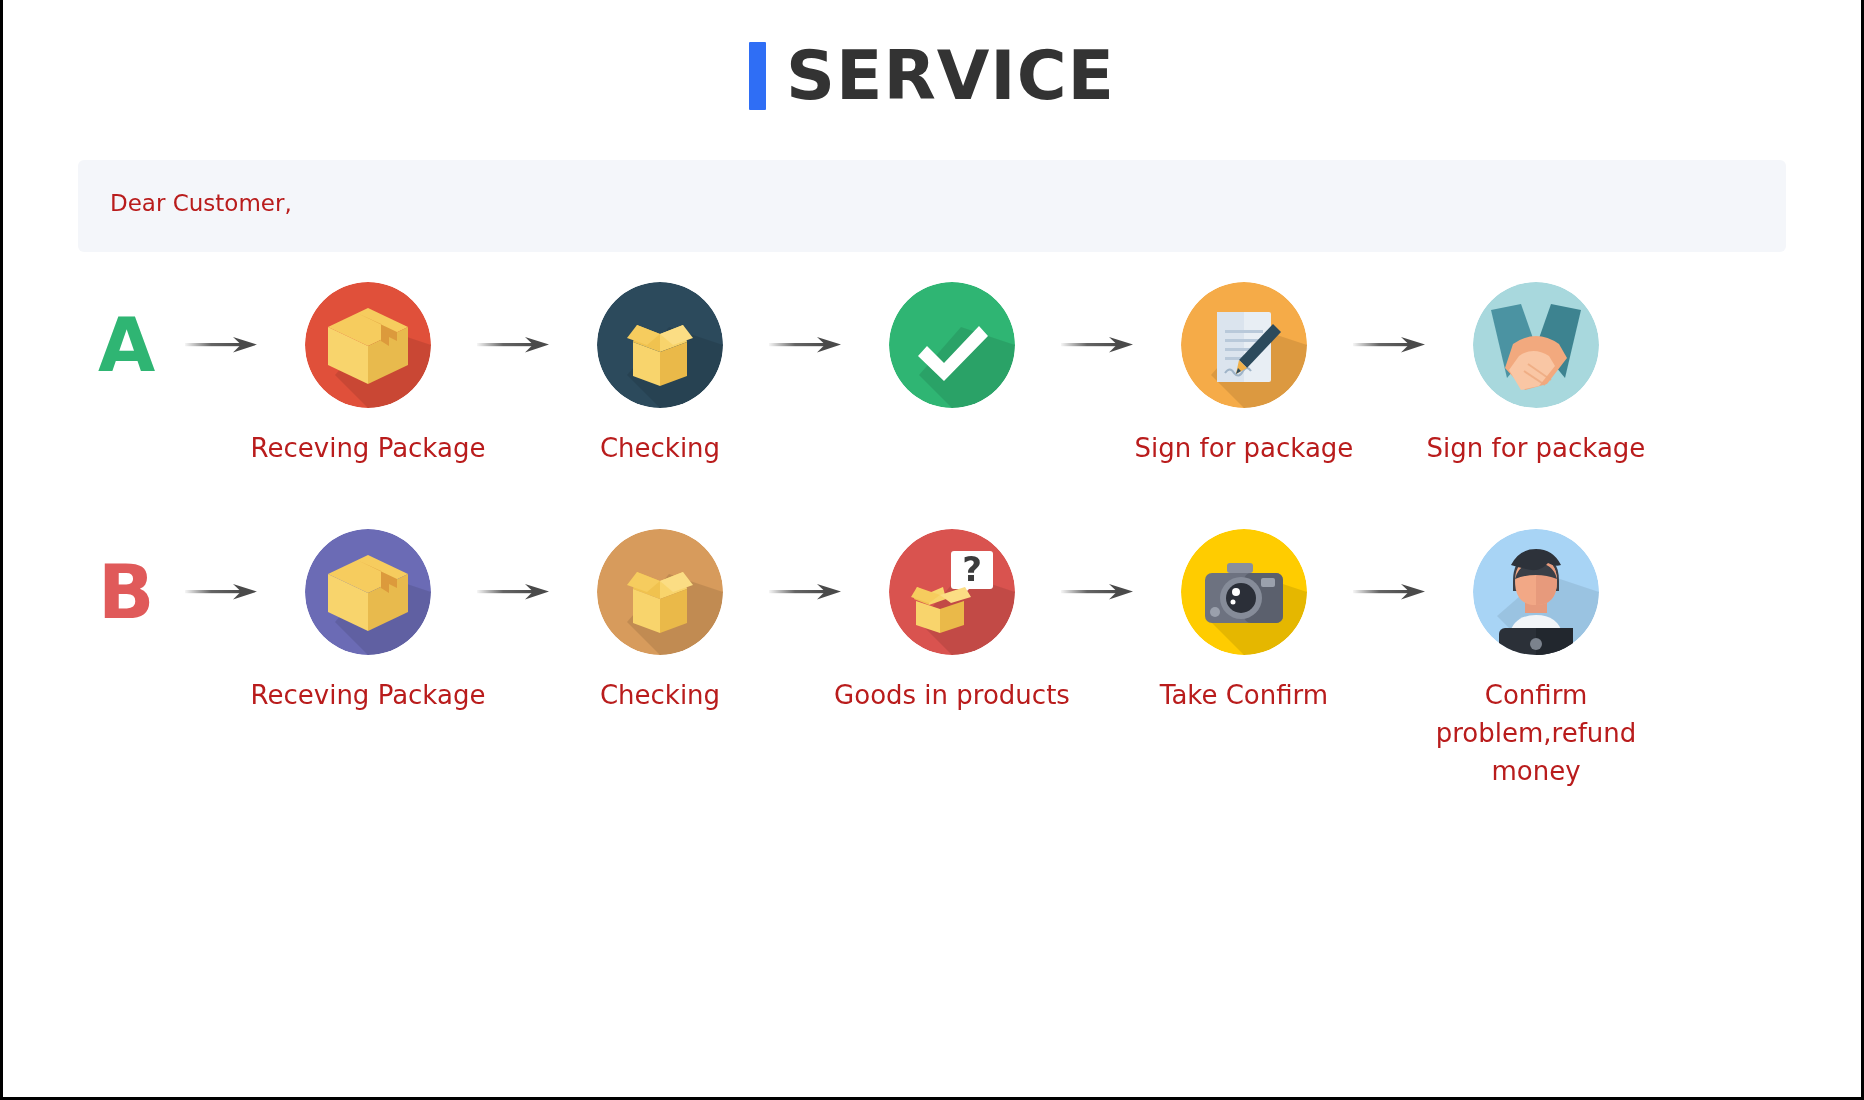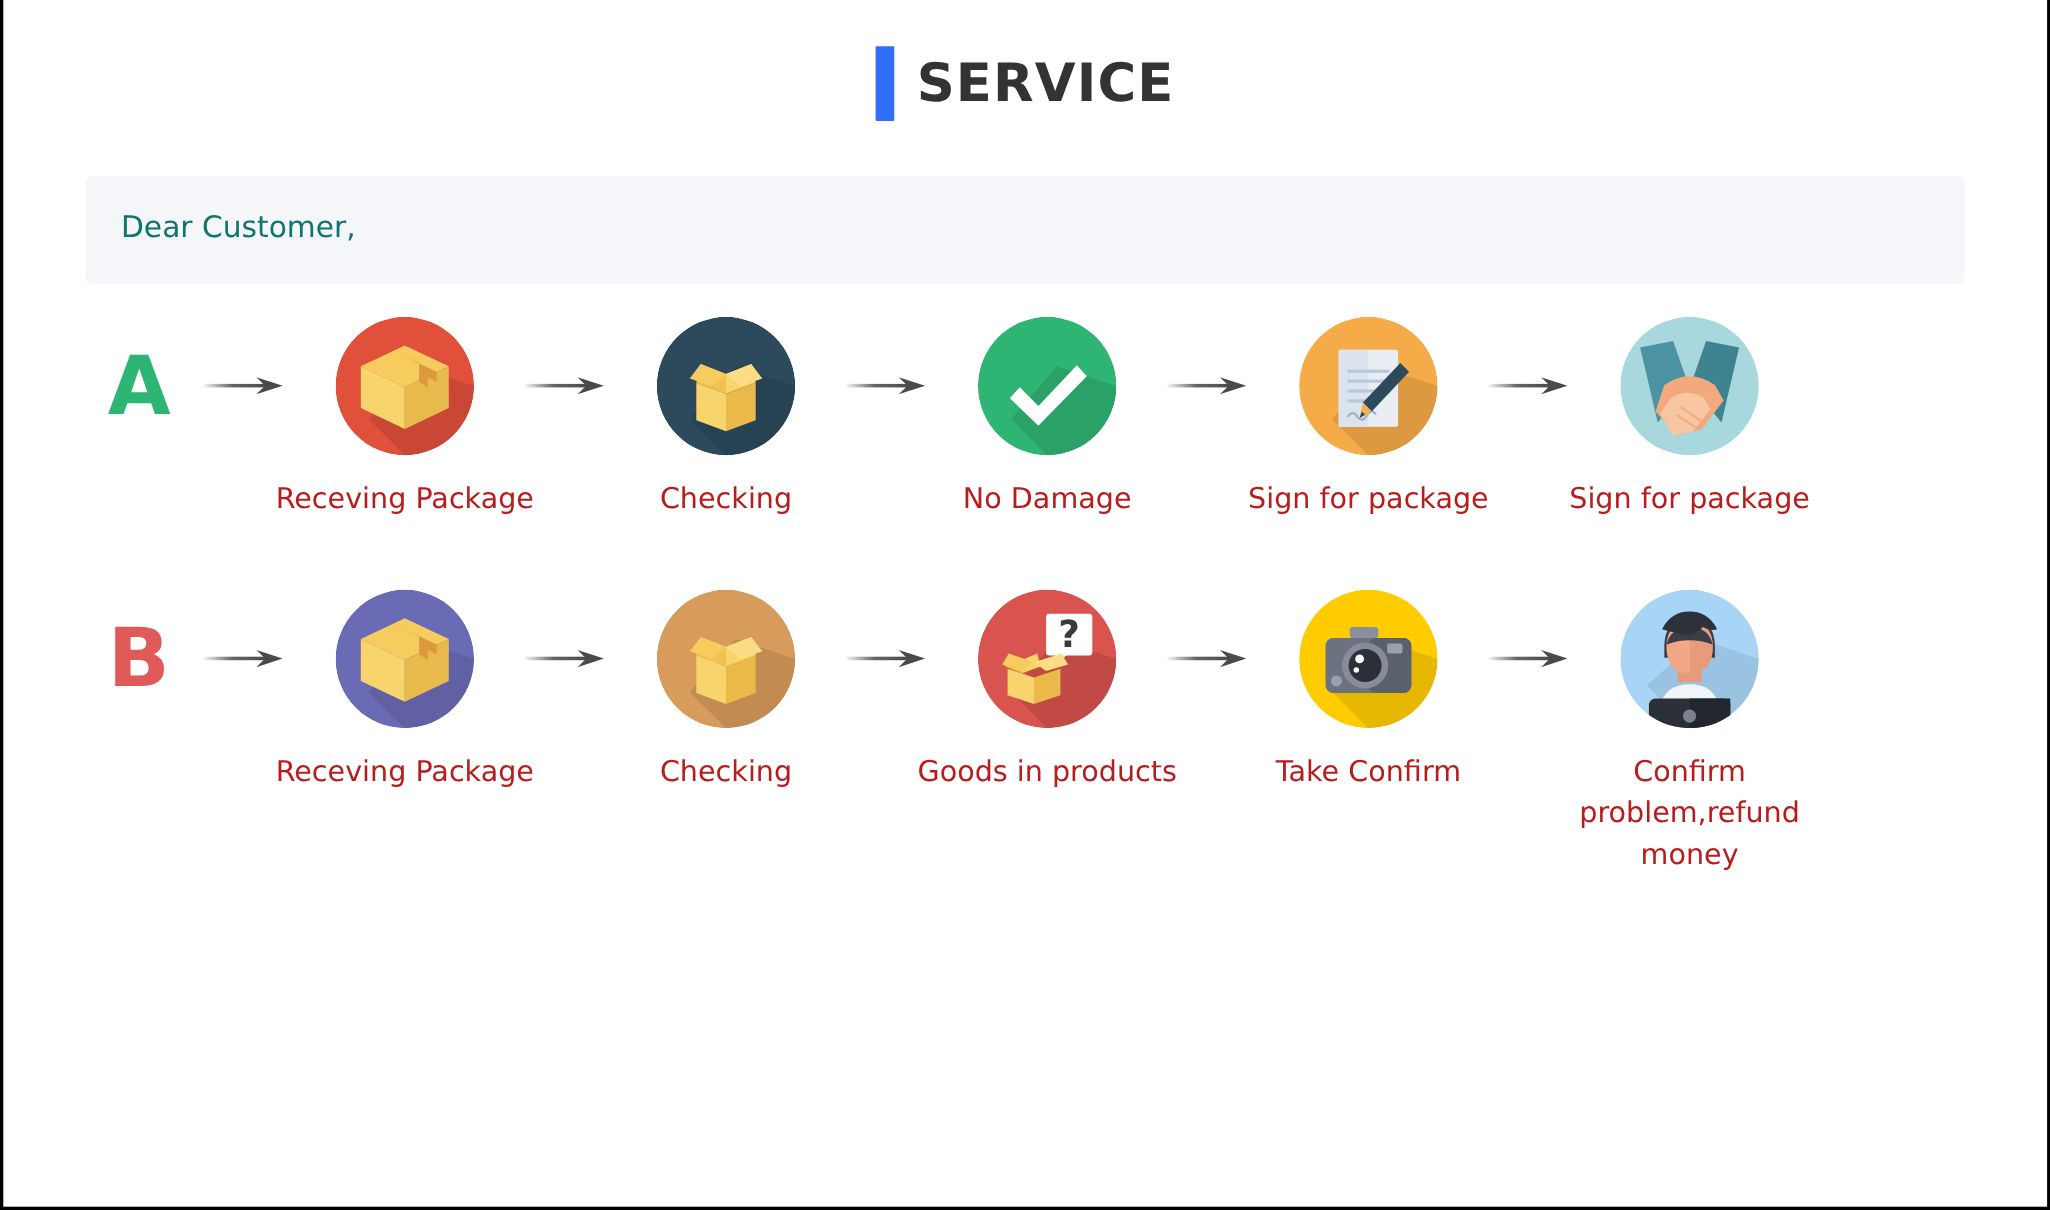--- a/index.html
+++ b/index.html
@@ -34,39 +34,39 @@
     gap: 20px;
   }
   .header-bar {
     width: 17px;
     height: 68px;
     background: #2f6ef5;
     border-radius: 1px;
   }
   .header-title {
     font-family: "DejaVu Sans", "Liberation Sans", sans-serif;
-    font-size: 48px;
+    font-size: 68px;
     font-weight: bold;
     color: #333333;
     letter-spacing: 1px;
     line-height: 1;
   }
 
   
   .notice {
     margin: 50px 75px 0 75px;
     background: #f4f6fa;
     border-radius: 6px;
     padding: 26px 32px 30px 32px;
     box-sizing: border-box;
   }
   .notice p {
     margin: 0;
-    color: #0f766e;
-    font-size: 27px;
+    color: #b91c1c;
+    font-size: 23px;
     line-height: 1.55;
     font-family: "DejaVu Sans", "Liberation Sans", sans-serif;
   }
 
   
   .flow-row {
     display: flex;
     align-items: flex-start;
     padding-left: 95px;
     padding-right: 40px;
@@ -210,21 +210,20 @@
   </svg>
         </div>
         <div class="step">
           <div class="icon-circle">
             <svg width="126" height="126" viewBox="0 0 126 126" xmlns="http://www.w3.org/2000/svg">
     <circle cx="63" cy="63" r="63" fill="#2fb573"></circle>
               <path d="M126 63 A63 63 0 0 1 63 126 L30 93 L72 45 Z" fill="#000" opacity="0.10"></path>
         <path d="M38 64 L55 81 L90 44 L99 54 L55 99 L29 74 Z" fill="#ffffff"></path>
             </svg>
           </div>
-          <div class="step-label">No Damage</div>
         </div>
         <div class="arrow">
           <svg width="74" height="24" viewBox="0 0 74 24" xmlns="http://www.w3.org/2000/svg">
     <defs>
       <linearGradient id="ag" x1="0" y1="0" x2="1" y2="0">
         <stop offset="0" stop-color="#4a4a4a" stop-opacity="0.05"></stop>
         <stop offset="0.45" stop-color="#4a4a4a" stop-opacity="0.85"></stop>
         <stop offset="1" stop-color="#4a4a4a" stop-opacity="1"></stop>
       </linearGradient>
     </defs>

